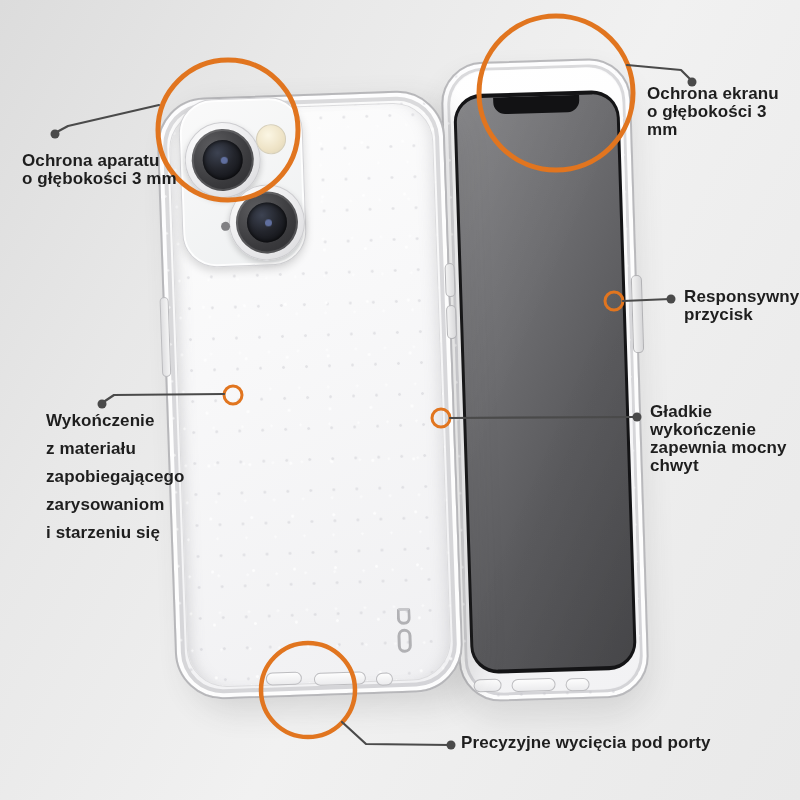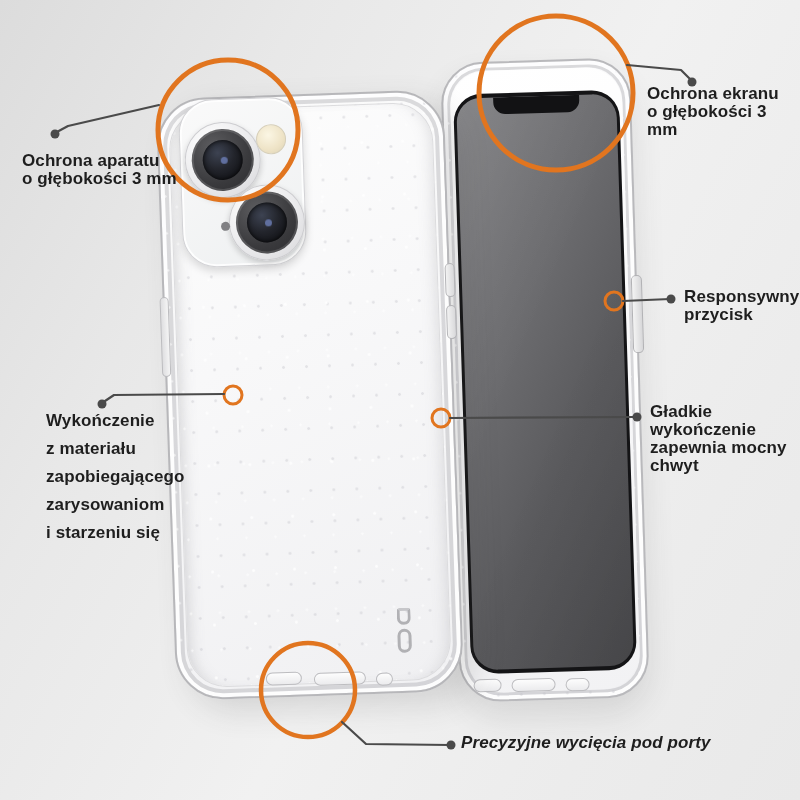--- a/index.html
+++ b/index.html
@@ -156,21 +156,21 @@
   .label {
     position:absolute; z-index:6; white-space:pre-line;
     font-size:17px; line-height:18px; font-weight:600; color:var(--label);
     letter-spacing:.1px;
   }
   #label-camera   { left:22px;  top:152px; }
   #label-screen   { left:647px; top:85px;  }
   #label-button   { left:684px; top:288px; }
   #label-grip     { left:650px; top:403px; }
   #label-material { left:46px;  top:407px; line-height:28px; }
-  #label-ports    { left:461px; top:734px;font-style:italic; }
+  #label-ports    { left:461px; top:734px; }
 </style>
 </head>
 <body>
 
 <div class="stage">
 
   <div class="phone-front glitter">
     <div class="front-face"></div>
     <div class="front-bezel"></div>
     <div class="front-screen">

